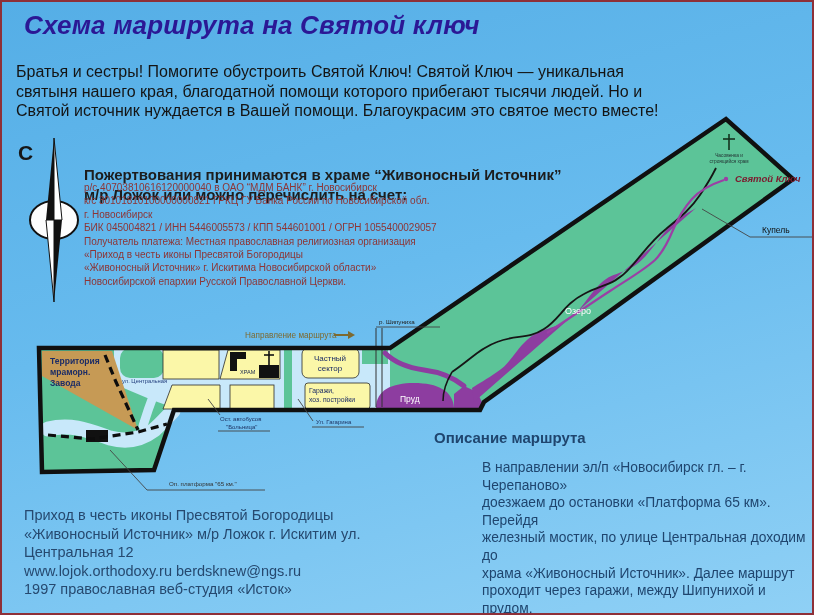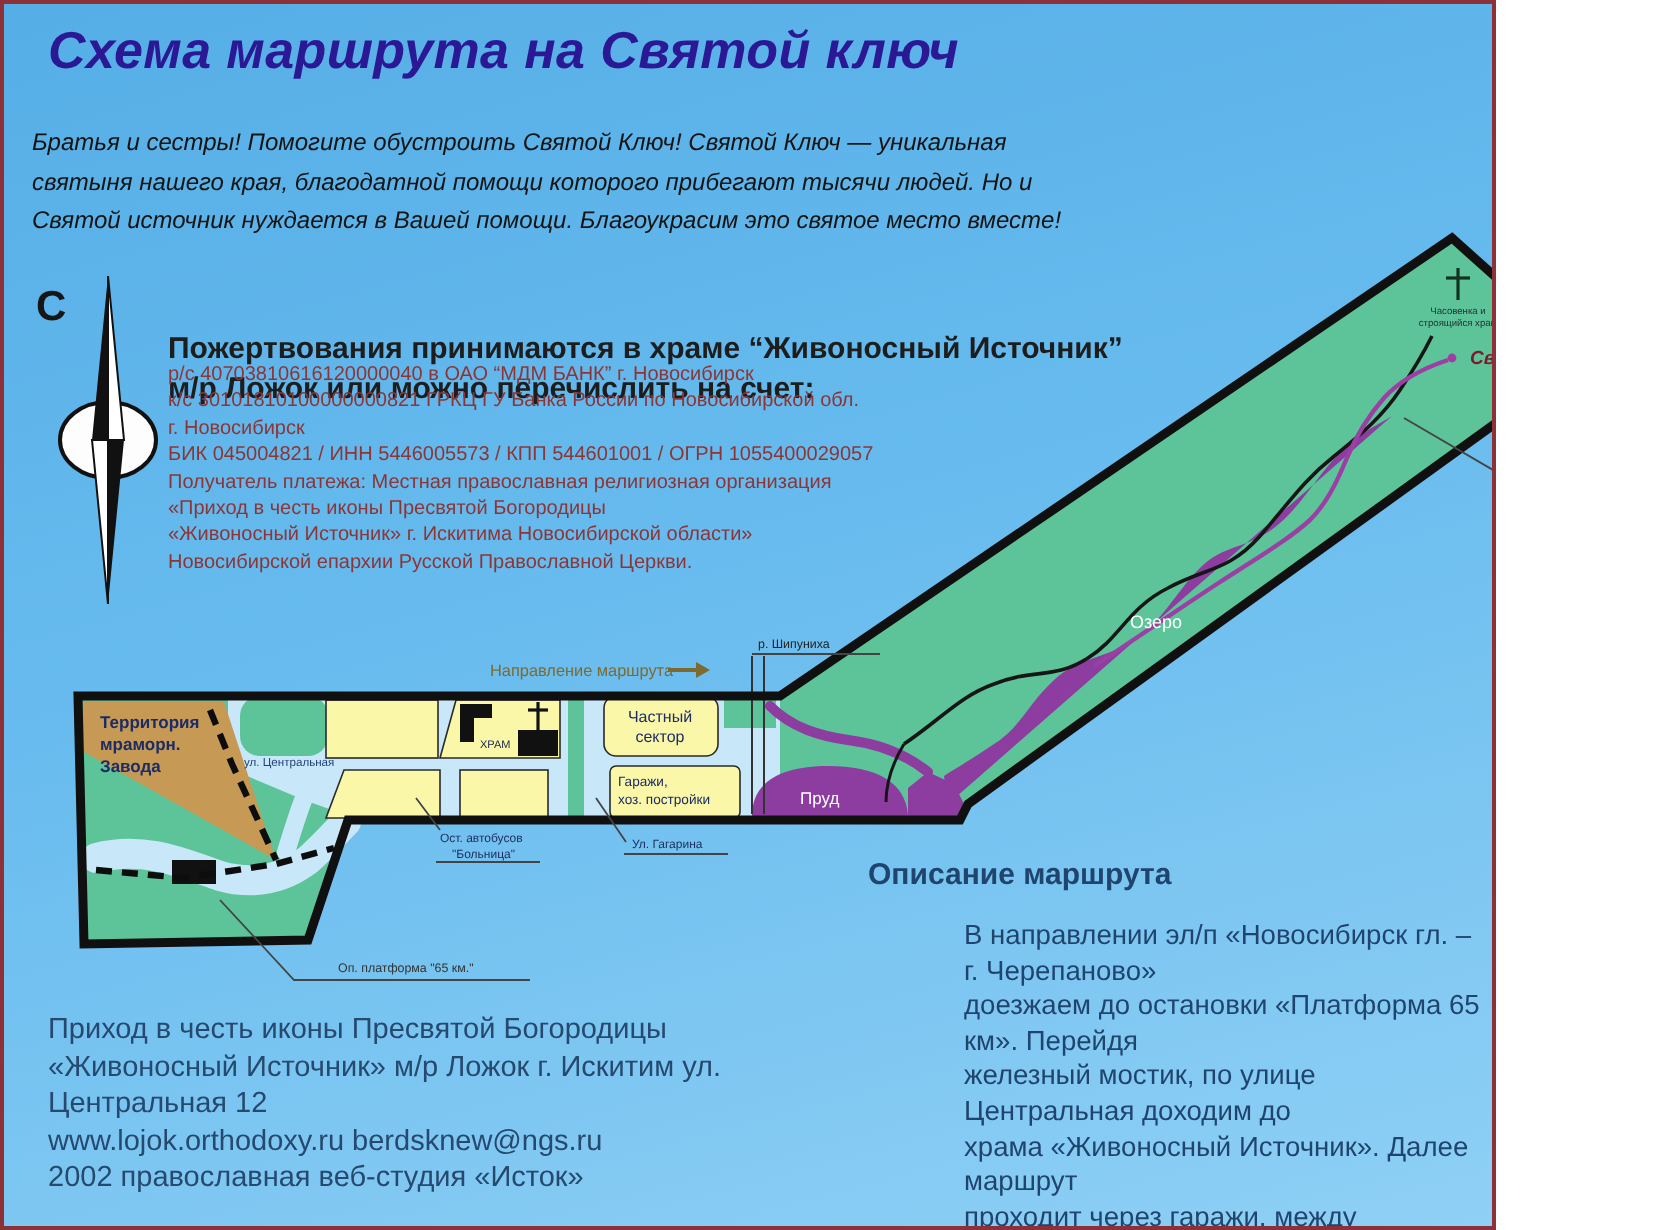--- a/index.html
+++ b/index.html
@@ -1,25 +1,25 @@
 <!DOCTYPE html>
 <html><head>
 <meta charset="utf-8">
 <style>
   html,body{margin:0;padding:0;}
   #page{
-    position:relative;width:748px;height:615px;overflow:hidden;
+    position:relative;width:814px;height:615px;overflow:hidden;
     box-sizing:border-box;border:2px solid #8e3038;
     background:linear-gradient(165deg,#55aee6 0%,#67bbee 45%,#8fd0f5 100%);
     font-family:"Liberation Sans",sans-serif;
   }
   .abs{position:absolute;}
   .pre{white-space:pre-line;}
   #title{left:22px;top:8px;font-size:26px;font-weight:bold;font-style:italic;color:#2b1895;letter-spacing:.2px;}
-  #intro{left:14px;top:60px;font-size:12px;line-height:19.5px;color:#141414;font-style:italic;}
+  #intro{left:14px;top:60px;font-size:16px;line-height:19.5px;color:#141414;}
   #donation{left:82px;top:127px;font-size:15px;font-weight:bold;line-height:19.5px;color:#1d1d1d;margin-top:36px;}
   #bank{left:82px;top:179px;font-size:10px;line-height:13.4px;color:#8d3535;}
   #address{left:22px;top:504px;font-size:14.5px;line-height:18.5px;color:#26496f;}
   #descr{left:432px;top:427px;color:#1f456e;}
   #descr .h{font-size:15px;font-weight:bold;margin:0 0 13px 0;}
   #descr .b{font-size:13.8px;line-height:17.6px;margin-left:48px;}
   svg text{font-family:"Liberation Sans",sans-serif;}
 </style>
 </head>
 <body>
@@ -37,21 +37,21 @@
 г. Новосибирск
 БИК 045004821 / ИНН 5446005573 / КПП 544601001 / ОГРН 1055400029057
 Получатель платежа: Местная православная религиозная организация
 «Приход в честь иконы Пресвятой Богородицы
 «Живоносный Источник» г. Искитима Новосибирской области»
 Новосибирской епархии Русской Православной Церкви.</div>
   <div id="address" class="abs pre">Приход в честь иконы Пресвятой Богородицы
 «Живоносный Источник» м/р Ложок г. Искитим ул.
 Центральная 12
 www.lojok.orthodoxy.ru  berdsknew@ngs.ru
-2002 православная веб-студия «Исток»</div>
+1997 православная веб-студия «Исток»</div>
   <div id="descr" class="abs">
     <div class="h">Описание маршрута</div>
     <div class="b pre">В направлении эл/п «Новосибирск гл. – г. Черепаново»
 доезжаем до остановки «Платформа 65 км». Перейдя
 железный мостик, по улице Центральная доходим до
 храма «Живоносный Источник». Далее маршрут
 проходит через гаражи, между Шипунихой и прудом.
 Пройдя ж/б мостик, выходим на грунтовую дорогу. Идем
 вдоль берега на северо-восток до часовенки. Длина
 маршрута составляет не более 3 км.</div>

